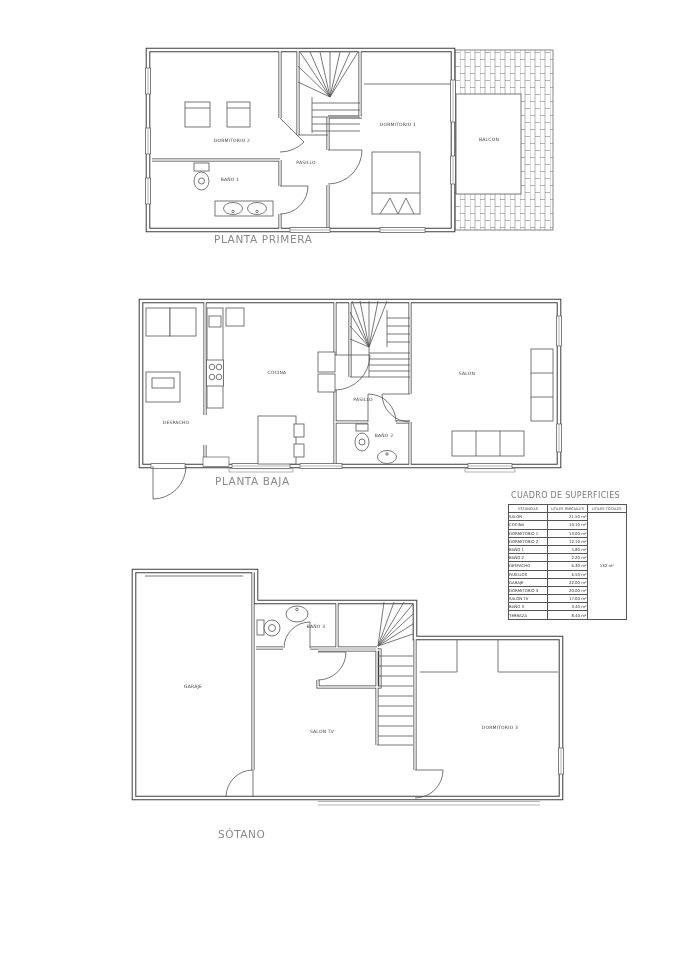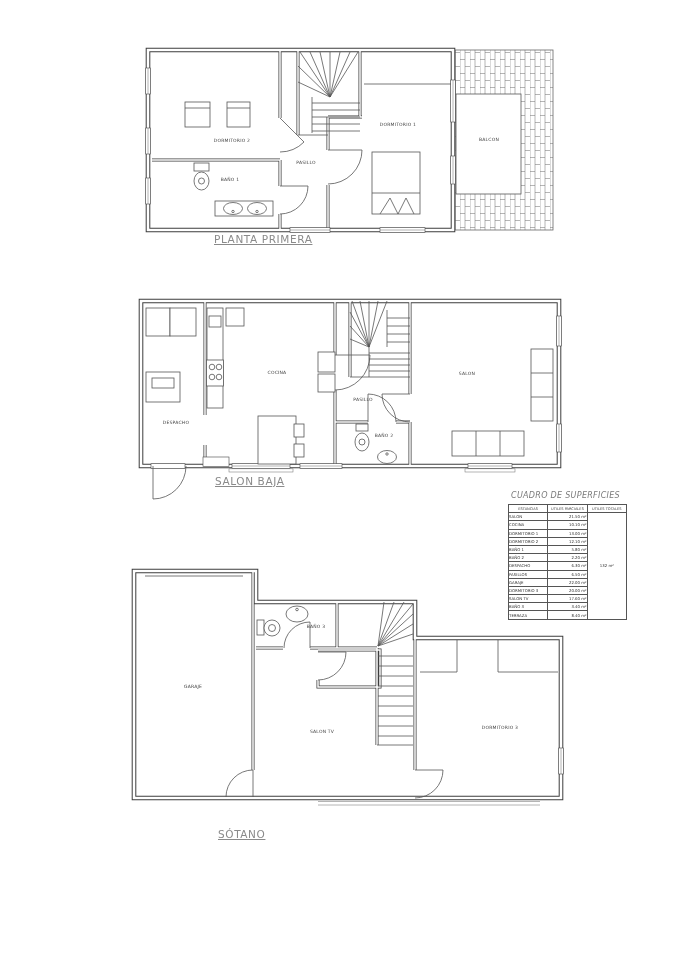--- a/index.html
+++ b/index.html
@@ -1,20 +1,20 @@
 <!DOCTYPE html>
 <html><head>
 <meta charset="utf-8">
 <style>
   html,body{margin:0;padding:0;background:#fff;}
   #canvas{position:relative;width:689px;height:975px;background:#ffffff;overflow:hidden;
           font-family:"DejaVu Sans",sans-serif;}
   .plan{position:absolute;}
-  .floor-title{position:absolute;color:#8a8a8a;font-size:10.5px;letter-spacing:0.6px;text-decoration:underline;}
-  .table-title{position:absolute;color:#7a7a7a;font-size:8px;letter-spacing:0.3px;font-style:italic;}
+  .floor-title{position:absolute;color:#8a8a8a;font-size:10.5px;letter-spacing:0.6px;}
+  .table-title{position:absolute;color:#7a7a7a;font-size:8px;letter-spacing:0.3px;}
   
   .w-out{stroke:#3c3c3c;stroke-width:4.6;fill:none;}
   .w-outi{stroke:#ffffff;stroke-width:2.6;fill:none;}
   .w-in{stroke:#3c3c3c;stroke-width:3;fill:none;}
   .w-ini{stroke:#ffffff;stroke-width:1.5;fill:none;}
   .thin{stroke:#555;stroke-width:0.8;fill:none;}
   .thin2{stroke:#777;stroke-width:0.55;fill:none;}
   .fixt{stroke:#555;stroke-width:0.8;fill:#fff;}
   .win{fill:#fff;stroke:#444;stroke-width:0.6;}
   .lbl{font:4.5px "DejaVu Sans",sans-serif;fill:#444;letter-spacing:0.2px;text-anchor:middle;}
@@ -201,21 +201,21 @@
       <rect class="fixt" x="531" y="349" width="22" height="72"></rect>
       <path class="thin" d="M531,373 H553 M531,397 H553"></path>
     </g>
 
     <text class="lbl" x="277" y="374">COCINA</text>
     <text class="lbl" x="176" y="424">DESPACHO</text>
     <text class="lbl" x="363" y="401">PASILLO</text>
     <text class="lbl" x="384" y="437">BAÑO 2</text>
     <text class="lbl" x="467" y="375">SALON</text>
   </svg>
-  <div class="floor-title" style="left:215px;top:475px">SALON BAJA</div>
+  <div class="floor-title" style="left:215px;top:475px">PLANTA BAJA</div>
 
   <svg class="plan" style="left:130px;top:560px" width="440" height="270" viewBox="130 560 440 270">
 
     <path class="w-out" d="M134,571 H256 V602 H415 V638 H561 V798 H134 Z"></path>
     <path class="w-in" d="M253,571 V770
                           M256,648 H283 M310,648 H377
                           M337,602 V648
                           M377,648 V745
                           M415,638 V770
                           M318,650 H380 V687 H318 V680"></path>

